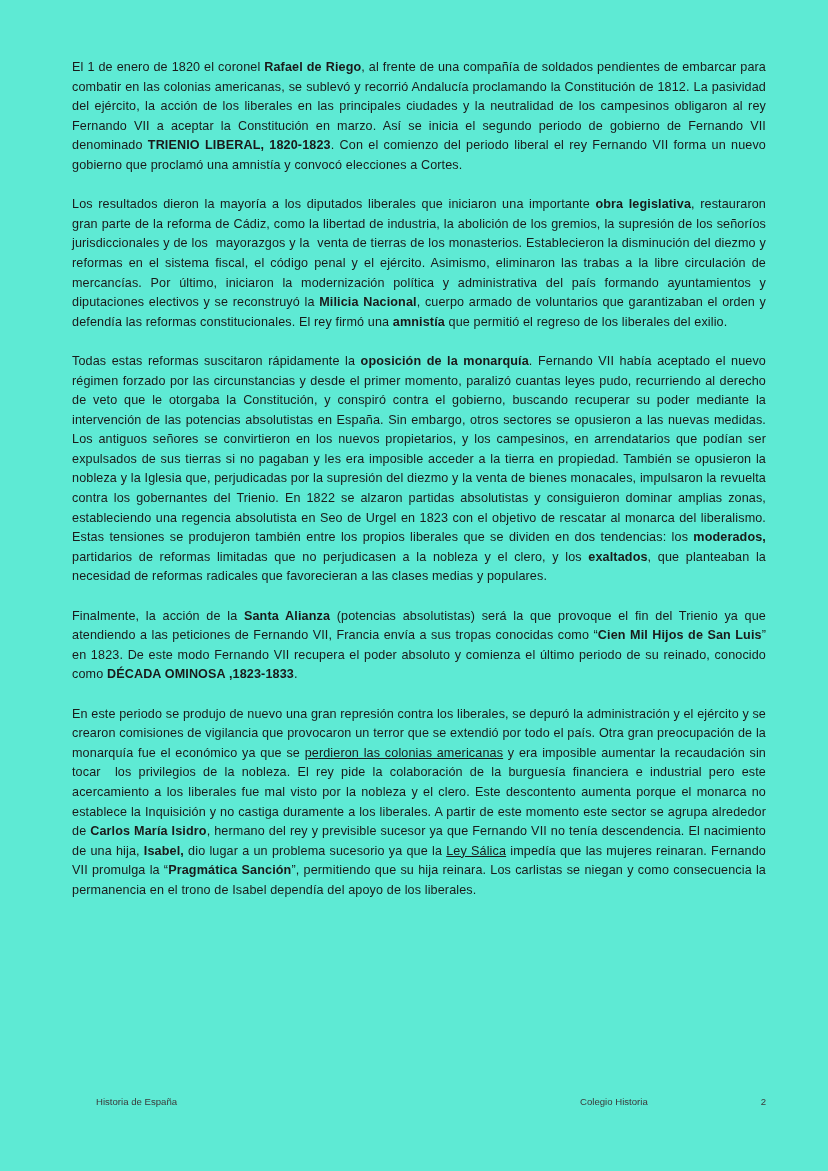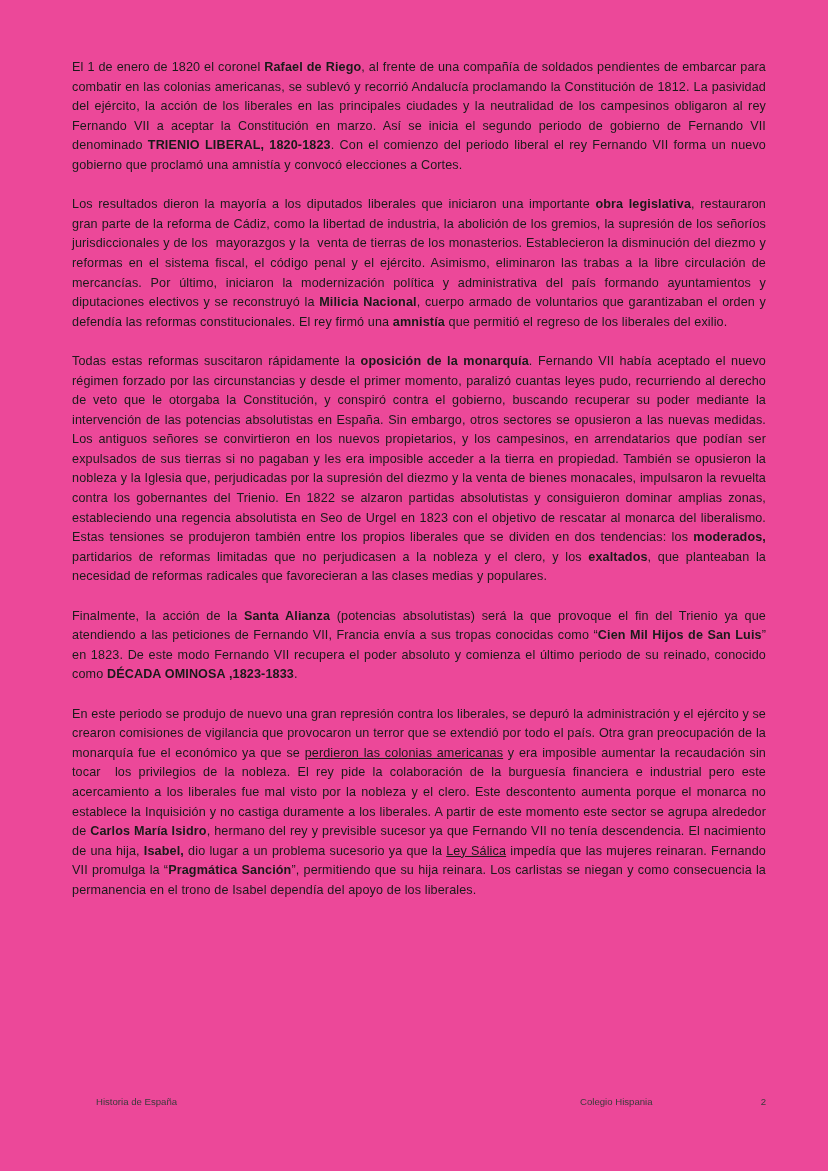--- a/index.html
+++ b/index.html
@@ -4,21 +4,21 @@
 <style>
   html, body {
     margin: 0;
     padding: 0;
     background: #ffffff;
   }
   .page {
     position: relative;
     width: 828px;
     height: 1171px;
-    background: #ec4899;
+    background: #5eead4;
     margin: 0 auto;
     overflow: hidden;
     font-family: "Liberation Sans", sans-serif;
     color: #000000;
   }
   .content {
     position: absolute;
     left: 72px;
     top: 58px;
     width: 694px;
@@ -77,17 +77,17 @@
   <div class="content">
     <p class="para"><span>El 1 de enero de 1820 el coronel </span><b>Rafael de Riego</b><span>, al frente de una compañía de soldados pendientes de embarcar para combatir en las colonias americanas, se sublevó y recorrió Andalucía proclamando la Constitución de 1812. La pasividad del ejército, la acción de los liberales en las principales ciudades y la neutralidad de los campesinos obligaron al rey Fernando VII a aceptar la Constitución en marzo. Así se inicia el segundo periodo de gobierno de Fernando VII denominado </span><b>TRIENIO LIBERAL, 1820-1823</b><span>. Con el comienzo del periodo liberal el rey Fernando VII forma un nuevo gobierno que proclamó una amnistía y convocó elecciones a Cortes.</span></p>
     <p class="para"><span>Los resultados dieron la mayoría a los diputados liberales que iniciaron una importante </span><b>obra legislativa</b><span>, restauraron gran parte de la reforma de Cádiz, como la libertad de industria, la abolición de los gremios, la supresión de los señoríos jurisdiccionales y de los  mayorazgos y la  venta de tierras de los monasterios. Establecieron la disminución del diezmo y reformas en el sistema fiscal, el código penal y el ejército. Asimismo, eliminaron las trabas a la libre circulación de mercancías. Por último, iniciaron la modernización política y administrativa del país formando ayuntamientos y diputaciones electivos y se reconstruyó la </span><b>Milicia Nacional</b><span>, cuerpo armado de voluntarios que garantizaban el orden y defendía las reformas constitucionales. El rey firmó una </span><b>amnistía</b><span> que permitió el regreso de los liberales del exilio.</span></p>
     <p class="para"><span>Todas estas reformas suscitaron rápidamente la </span><b>oposición de la monarquía</b><span>. Fernando VII había aceptado el nuevo régimen forzado por las circunstancias y desde el primer momento, paralizó cuantas leyes pudo, recurriendo al derecho de veto que le otorgaba la Constitución, y conspiró contra el gobierno, buscando recuperar su poder mediante la intervención de las potencias absolutistas en España. Sin embargo, otros sectores se opusieron a las nuevas medidas. Los antiguos señores se convirtieron en los nuevos propietarios, y los campesinos, en arrendatarios que podían ser expulsados de sus tierras si no pagaban y les era imposible acceder a la tierra en propiedad. También se opusieron la nobleza y la Iglesia que, perjudicadas por la supresión del diezmo y la venta de bienes monacales, impulsaron la revuelta contra los gobernantes del Trienio. En 1822 se alzaron partidas absolutistas y consiguieron dominar amplias zonas, estableciendo una regencia absolutista en Seo de Urgel en 1823 con el objetivo de rescatar al monarca del liberalismo. Estas tensiones se produjeron también entre los propios liberales que se dividen en dos tendencias: los </span><b>moderados,</b><span> partidarios de reformas limitadas que no perjudicasen a la nobleza y el clero, y los </span><b>exaltados</b><span>, que planteaban la necesidad de reformas radicales que favorecieran a las clases medias y populares.</span></p>
     <p class="para"><span>Finalmente, la acción de la </span><b>Santa Alianza</b><span> (potencias absolutistas) será la que provoque el fin del Trienio ya que atendiendo a las peticiones de Fernando VII, Francia envía a sus tropas conocidas como “</span><b>Cien Mil Hijos de San Luis</b><span>” en 1823. De este modo Fernando VII recupera el poder absoluto y comienza el último periodo de su reinado, conocido como </span><b>DÉCADA OMINOSA ,1823-1833</b><span>.</span></p>
     <p class="para"><span>En este periodo se produjo de nuevo una gran represión contra los liberales, se depuró la administración y el ejército y se crearon comisiones de vigilancia que provocaron un terror que se extendió por todo el país. Otra gran preocupación de la monarquía fue el económico ya que se </span><span class="u">perdieron las colonias americanas</span><span> y era imposible aumentar la recaudación sin tocar  los privilegios de la nobleza. El rey pide la colaboración de la burguesía financiera e industrial pero este acercamiento a los liberales fue mal visto por la nobleza y el clero. Este descontento aumenta porque el monarca no establece la Inquisición y no castiga duramente a los liberales. A partir de este momento este sector se agrupa alrededor de </span><b>Carlos María Isidro</b><span>, hermano del rey y previsible sucesor ya que Fernando VII no tenía descendencia. El nacimiento de una hija, </span><b>Isabel,</b><span> dio lugar a un problema sucesorio ya que la </span><span class="u">Ley Sálica</span><span> impedía que las mujeres reinaran. Fernando VII promulga la “</span><b>Pragmática Sanción</b><span>”, permitiendo que su hija reinara. Los carlistas se niegan y como consecuencia la permanencia en el trono de Isabel dependía del apoyo de los liberales.</span></p>
   </div>
 
   <div class="footer">
     <span class="footer-left">Historia de España</span>
-    <span class="footer-center">Colegio Hispania</span>
+    <span class="footer-center">Colegio Historia</span>
     <span class="footer-right">2</span>
   </div>
 
 </div>
 
 </body></html>

